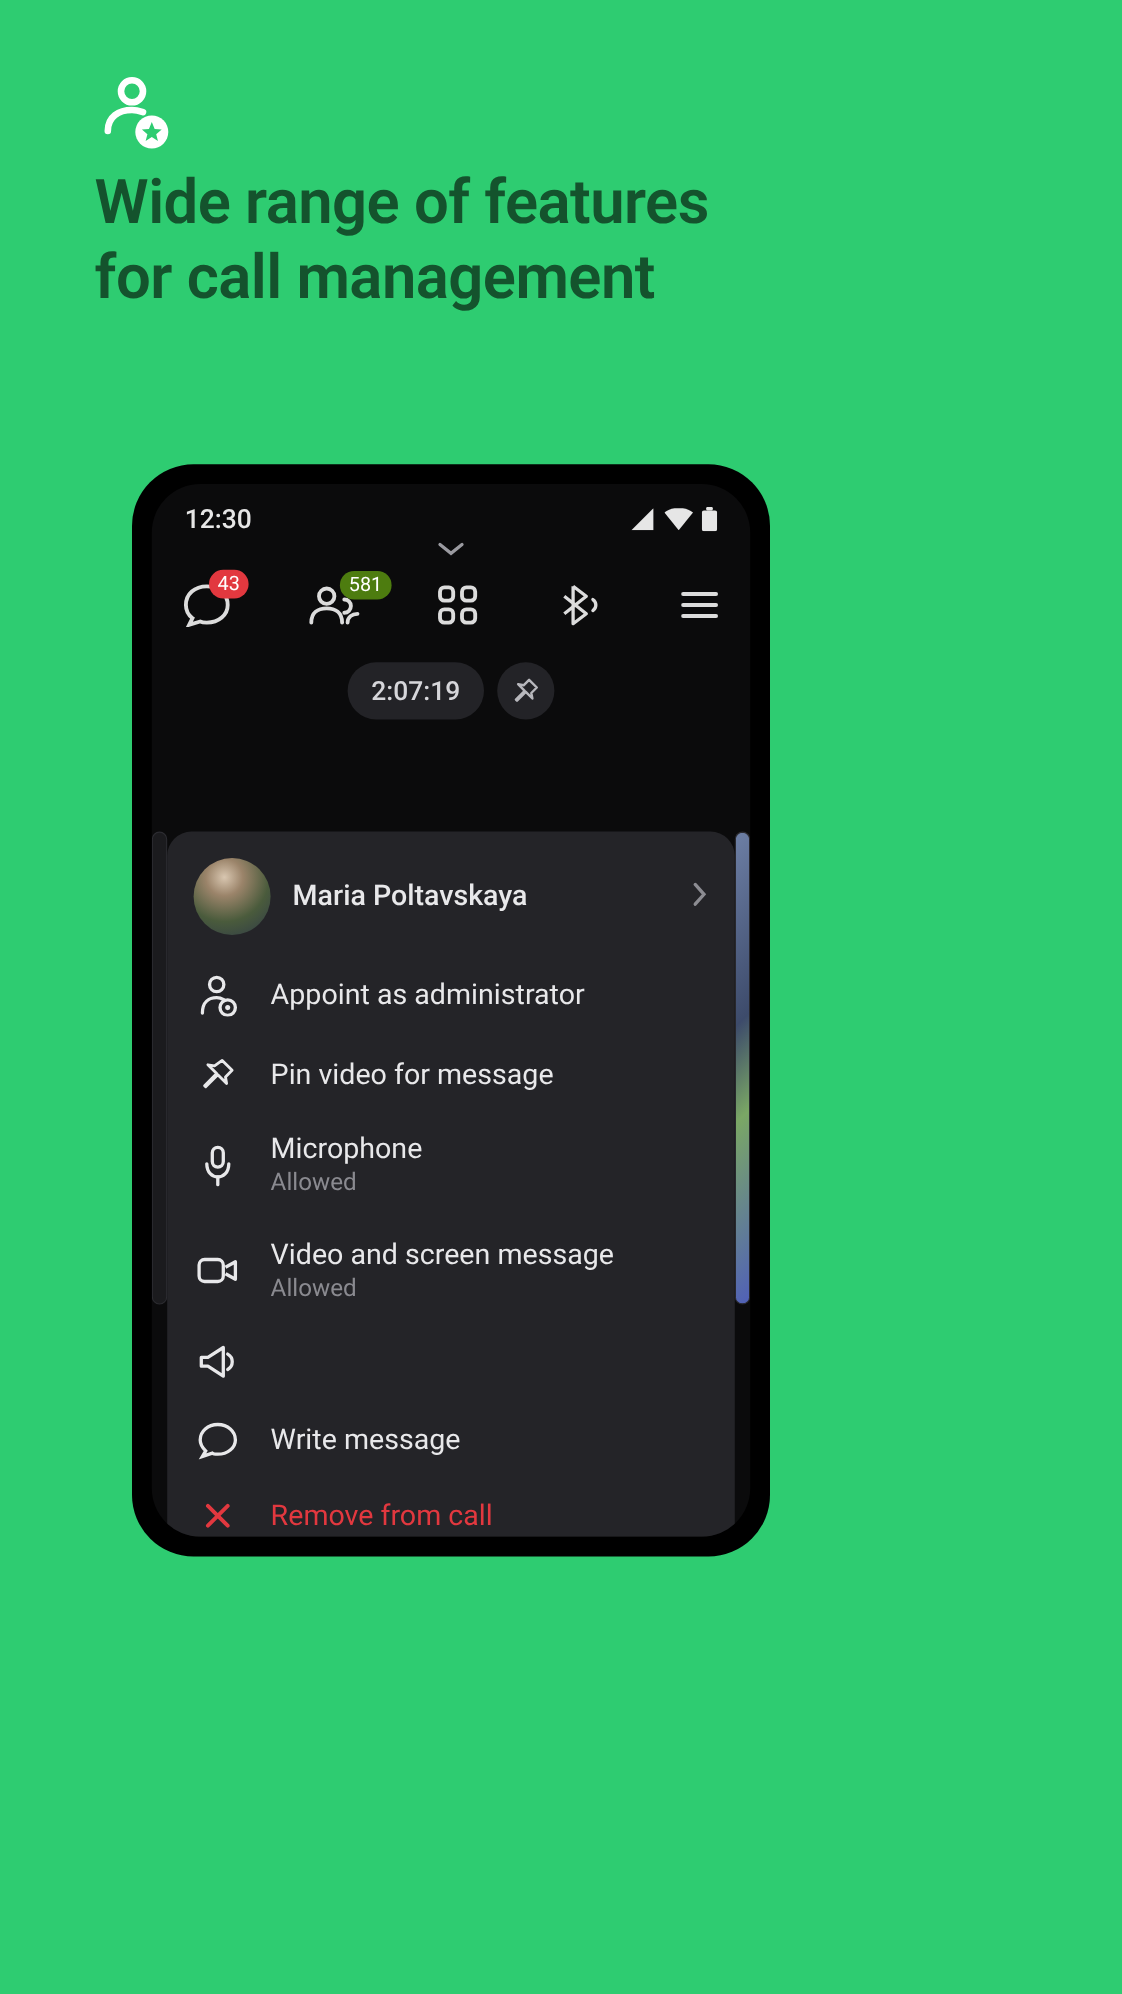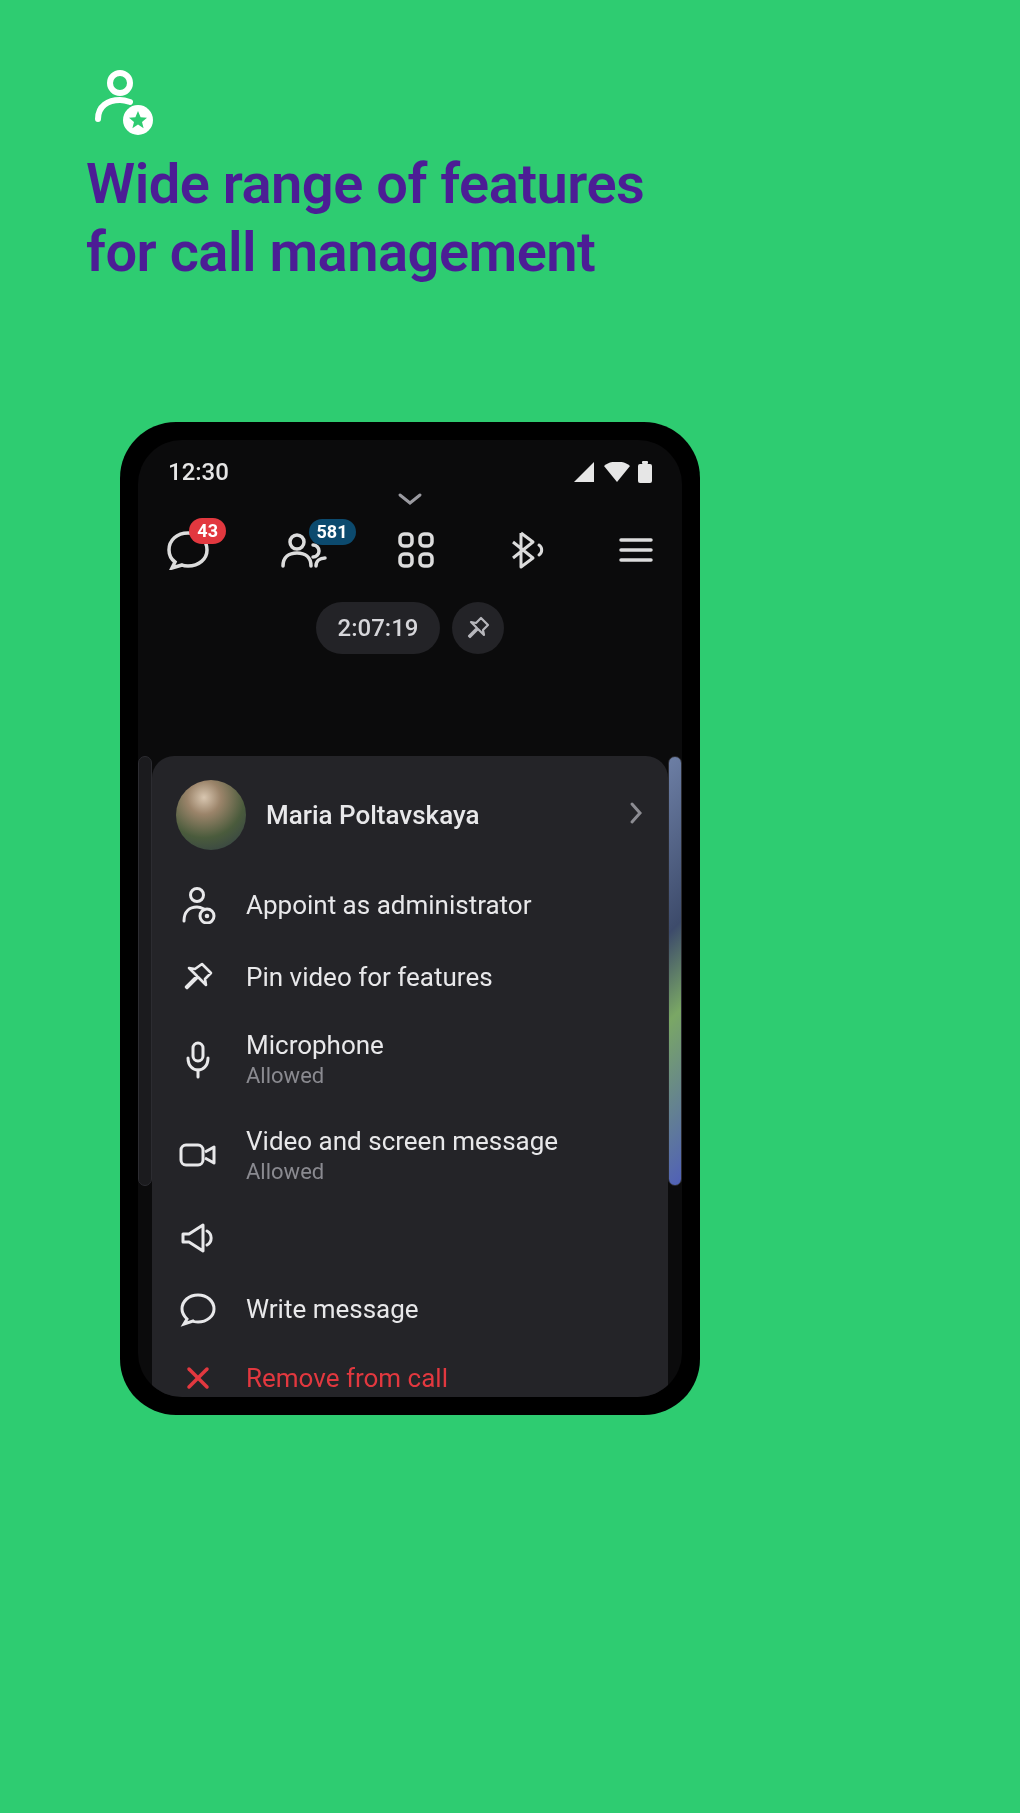--- a/index.html
+++ b/index.html
@@ -12,21 +12,21 @@
   }
   .promo-icon {
     position: absolute;
     left: 92px;
     top: 70px;
   }
   .headline {
     position: absolute;
     left: 86px;
     top: 150px;
-    color: #4c1d95;
+    color: #14532d;
     font-size: 56px;
     font-weight: 600;
     line-height: 1.22;
     letter-spacing: -0.5px;
   }
   .phone {
     position: absolute;
     left: 120px;
     top: 422px;
     width: 580px;
@@ -70,30 +70,30 @@
     align-items: center;
     padding: 34px 28px 0;
   }
   .topbar-item { position: relative; color: #dcdcdc; }
   .badge {
     position: absolute;
     top: -12px;
     right: -16px;
     border-radius: 14px;
     font-size: 18px;
-    font-weight: 700;
+    font-weight: 400;
     line-height: 1;
     padding: 4px 8px;
     color: #fff;
   }
   .badge-red {
     background: #e2383f;
   }
   .badge-grey {
-    background: #0c4a6e;
+    background: #4d7c0f;
     right: -28px;
   }
 
   .timer-row {
     display: flex;
     justify-content: center;
     align-items: center;
     gap: 12px;
     margin-top: 28px;
   }
@@ -305,21 +305,21 @@
           </div>
       </div>
 
       <div class="menu-item">
         <div class="menu-icon">
           <svg width="34" height="34" viewBox="0 0 34 34">
               <path d="M21 4 L30 13 L24 19 L25 25 L17 17 L6 28 L5 27 L16 16 L8 8 L14 9 Z" stroke="#e8e8ea" stroke-width="2.6" fill="none" stroke-linejoin="round"></path>
             </svg>
         </div>
         <div class="menu-texts">
-            <div class="menu-title">Pin video for features</div>
+            <div class="menu-title">Pin video for message</div>
           </div>
       </div>
 
       <div class="menu-item">
         <div class="menu-icon">
           <svg width="30" height="40" viewBox="0 0 30 40">
               <rect x="10" y="3" width="10" height="18" rx="5" stroke="#e8e8ea" stroke-width="3" fill="none"></rect>
               <path d="M5 18 C5 26 10 30 15 30 C20 30 25 26 25 18" stroke="#e8e8ea" stroke-width="3" fill="none" stroke-linecap="round"></path>
               <line x1="15" y1="30" x2="15" y2="37" stroke="#e8e8ea" stroke-width="3" stroke-linecap="round"></line>
             </svg>

